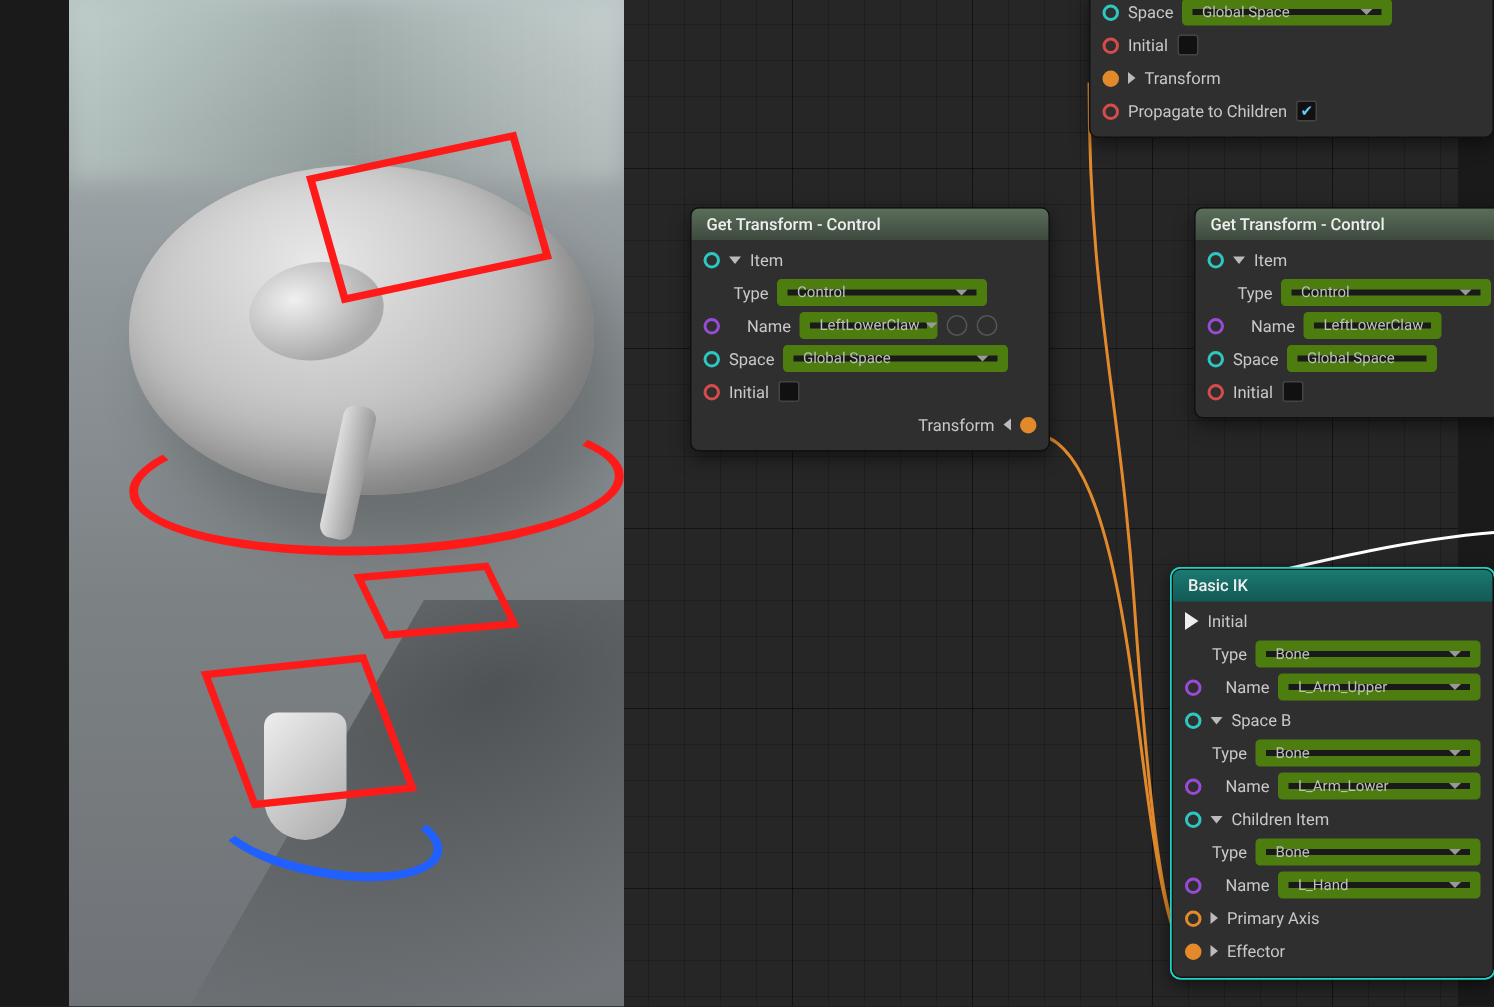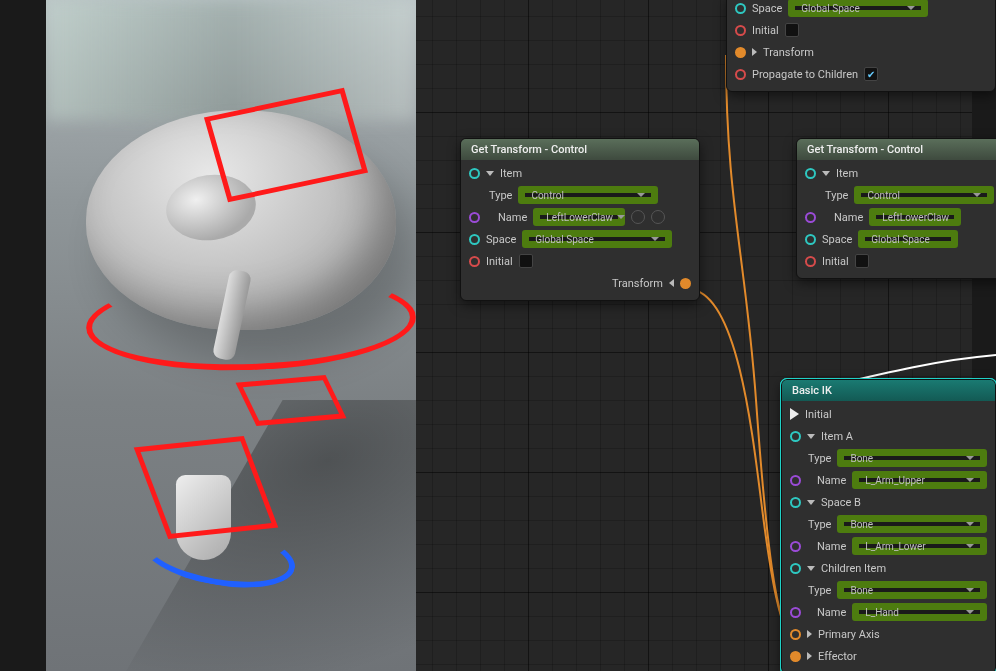--- a/index.html
+++ b/index.html
@@ -356,25 +356,20 @@
     </div>
   </div>
 
   <div class="node sel" style="left:365px; top:379px; width:215px;">
     <div class="node-title teal">Basic IK</div>
     <div class="node-body">
       <div class="row">
         <span class="exec"></span>
         <span class="lbl">Initial</span>
       </div>
-      <div class="row">
-        <span class="pin cyan"></span>
-        <span class="tri dn"></span>
-        <span class="lbl">Item A</span>
-      </div>
       <div class="row" style="padding-left:26px">
         <span class="lbl">Type</span>
         <div class="field dd" style="flex:1">
             <span>Bone</span>
           </div>
       </div>
       <div class="row">
         <span class="pin purple"></span>
         <span class="lbl" style="margin-left:10px">Name</span>
         <div class="field dd" style="flex:1">

